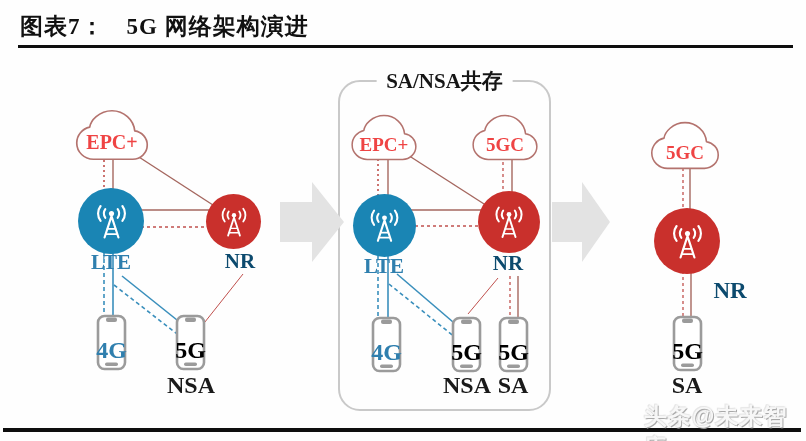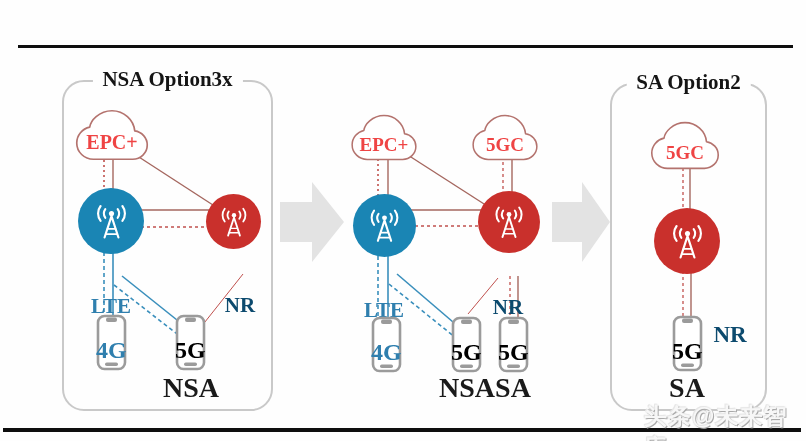--- a/index.html
+++ b/index.html
@@ -28,28 +28,28 @@
   .ln-blue-dash{stroke:#3a8fbc;stroke-width:1.6;stroke-dasharray:4 3;}
   .arrow{fill:#e3e3e3;}
 
   
   .node{z-index:3;}
   .cloud-label{position:absolute;left:0;top:7px;width:100%;height:100%;display:flex;
                align-items:center;justify-content:center;font-weight:bold;color:#ef4444;}
   .station{border-radius:50%;display:flex;align-items:center;justify-content:center;z-index:3;}
   .station.lte{background:#1a85b4;}
   .station.nr{background:#c9302c;}
-  .st-label{text-align:center;font-weight:bold;font-size:21px;white-space:nowrap;z-index:3;margin-top:44px;}
+  .st-label{text-align:center;font-weight:bold;font-size:21px;white-space:nowrap;z-index:3;}
   .st-label.lte{color:#2f7fae;}
   .st-label.nr{color:#0c4a6e;}
   .phone{z-index:3;}
-  .phone .ph-label{position:absolute;top:23px;left:0;width:100%;text-align:left;
+  .phone .ph-label{position:absolute;top:23px;left:0;width:100%;text-align:center;
                    font-size:24px;font-weight:bold;white-space:nowrap;}
   .ph-4g{color:#2f7fae;} .ph-5g{color:#000000;}
-  .mode-label{text-align:center;font-weight:bold;font-size:28px;color:#1a1a1a;z-index:3;white-space:nowrap;}
+  .mode-label{text-align:center;font-weight:bold;font-size:24px;color:#1a1a1a;z-index:3;white-space:nowrap;}
 
   
   #watermark{left:644px;top:401px;z-index:6;font-family:"Liberation Sans","DejaVu Sans",sans-serif;
              font-size:23px;font-weight:bold;color:#f7f7f7;letter-spacing:1px;
              text-shadow:1px 1px 0 #a9a9a9,-1px -1px 0 #e6e6e6,0 0 2px #c9c9c9;}
 </style>
 </head>
 <body>
 
 <div id="screen">
@@ -71,28 +71,28 @@
         </g>
       </symbol>
       <symbol id="sym-phone" viewBox="0 0 31 57">
         <rect x="2" y="2" width="27" height="53" rx="6.5" fill="#ffffff" stroke="#9b9b9b" stroke-width="2.6"></rect>
         <rect x="10" y="3.5" width="11" height="4.5" rx="2" fill="#9b9b9b"></rect>
         <rect x="9" y="48.5" width="13" height="3.5" rx="1.75" fill="#9b9b9b"></rect>
       </symbol>
     </defs>
   </svg>
 
+  <div class="abs" id="fig-title">
+    <span>图表7：</span><span class="gap"></span><span>5G 网络架构演进</span>
+  </div>
   <div class="abs" id="rule-top"></div>
   <div class="abs" id="rule-bottom"></div>
 
-  <div class="abs panel" style="left:62px;top:80px;width:207px;height:327px;">
-    <span class="legend">NSA Option3x</span>
-  </div>
-  <div class="abs panel" style="left:610px;top:83px;width:153px;height:324px;">
-    <span class="legend">SA Option2</span>
+  <div class="abs panel" style="left:338px;top:80px;width:209px;height:327px;">
+    <span class="legend">SA/NSA共存</span>
   </div>
 
   <svg class="abs" id="lines" width="806" height="441" viewBox="0 0 806 441">
 
     <line class="ln-red-dot" x1="104" y1="140" x2="104" y2="221"></line>
     <line class="ln-maroon" x1="113" y1="140" x2="113" y2="221"></line>
     <line class="ln-maroon" x1="125" y1="148" x2="233" y2="218"></line>
     <line class="ln-maroon" x1="111" y1="210" x2="233" y2="210"></line>
     <line class="ln-red-dash" x1="111" y1="227" x2="233" y2="227"></line>
     <line class="ln-blue-dash" x1="104" y1="252" x2="104" y2="332"></line>

